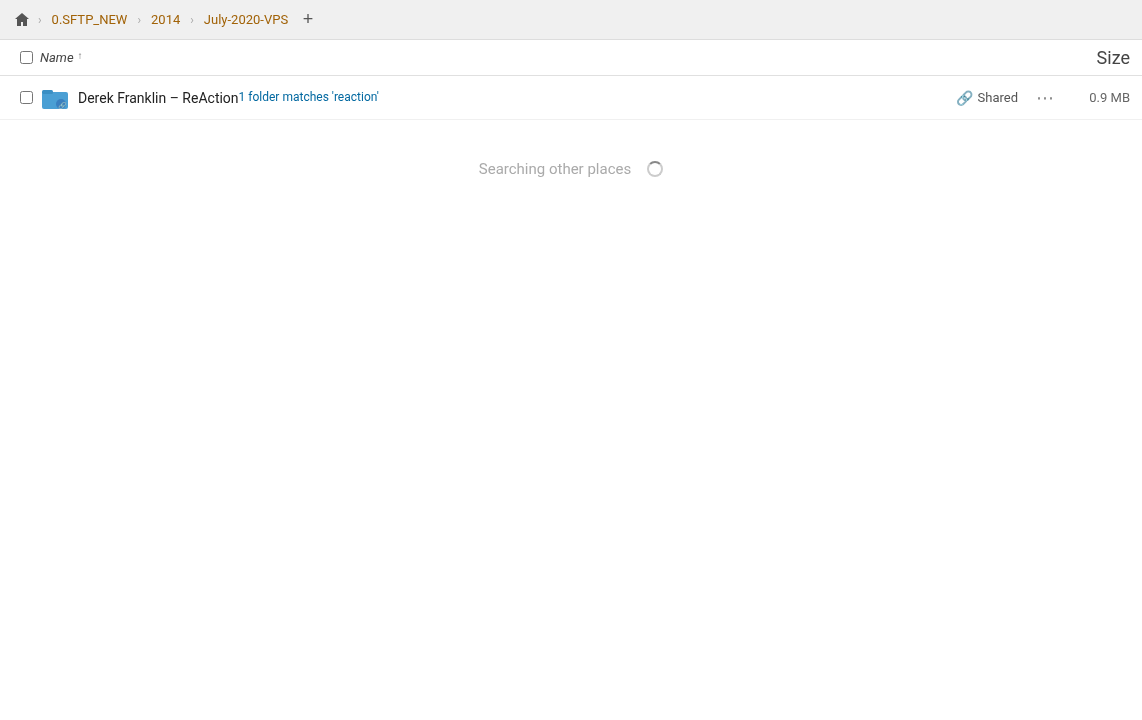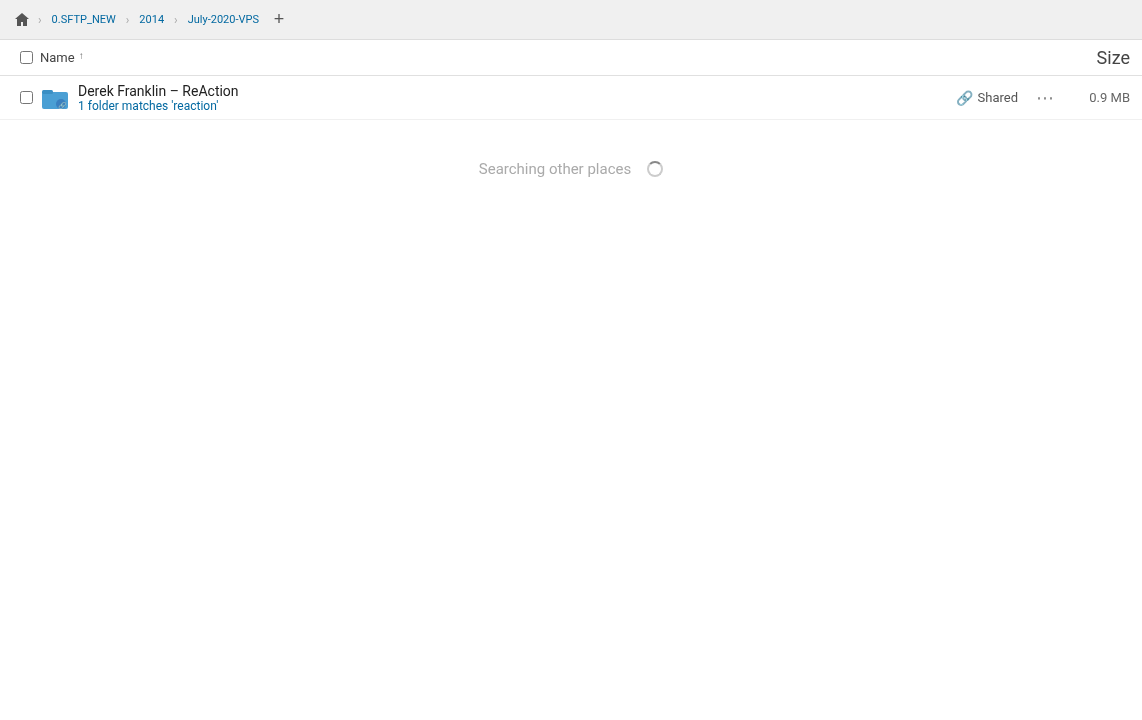--- a/index.html
+++ b/index.html
@@ -48,22 +48,22 @@
       font-size: 16px;
     }
 
     .breadcrumb-separator {
       color: #aaa;
       font-size: 12px;
       margin: 0 2px;
     }
 
     .breadcrumb-item {
-      color: #0369a1;
-      font-size: 11px;
+      color: #a16207;
+      font-size: 13px;
       cursor: pointer;
       padding: 2px 4px;
     }
 
     .add-tab-btn {
       width: 24px;
       height: 24px;
       border: none;
       background: transparent;
       cursor: pointer;
@@ -93,20 +93,21 @@
     }
 
     .col-name {
       flex: 1;
       display: flex;
       align-items: flex-start;
       gap: 4px;
       font-size: 13px;
       color: #444;
       cursor: pointer;
+      font-style: italic;
     }
 
     .sort-arrow {
       font-size: 10px;
       color: #666;
     }
 
     .col-size {
       width: 80px;
       text-align: right;
@@ -147,21 +148,21 @@
     }
 
     .folder-icon-svg {
       width: 26px;
       height: 22px;
     }
 
     .row-name {
       flex: 1;
       display: flex;
-      flex-direction: column;
+      flex-direction: row;
     }
 
     .row-name-main {
       font-size: 14px;
       color: #222;
     }
 
     .row-name-sub {
       font-size: 12px;
       color: #0369a1;

